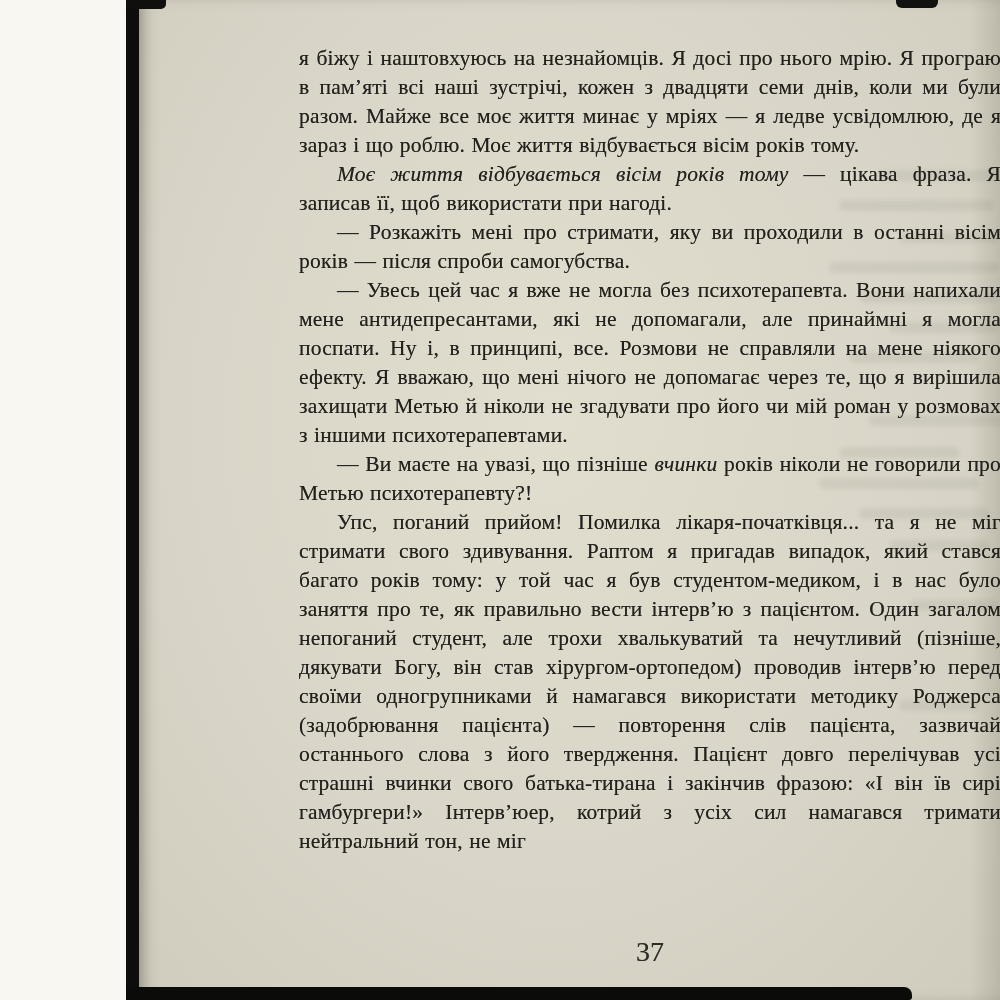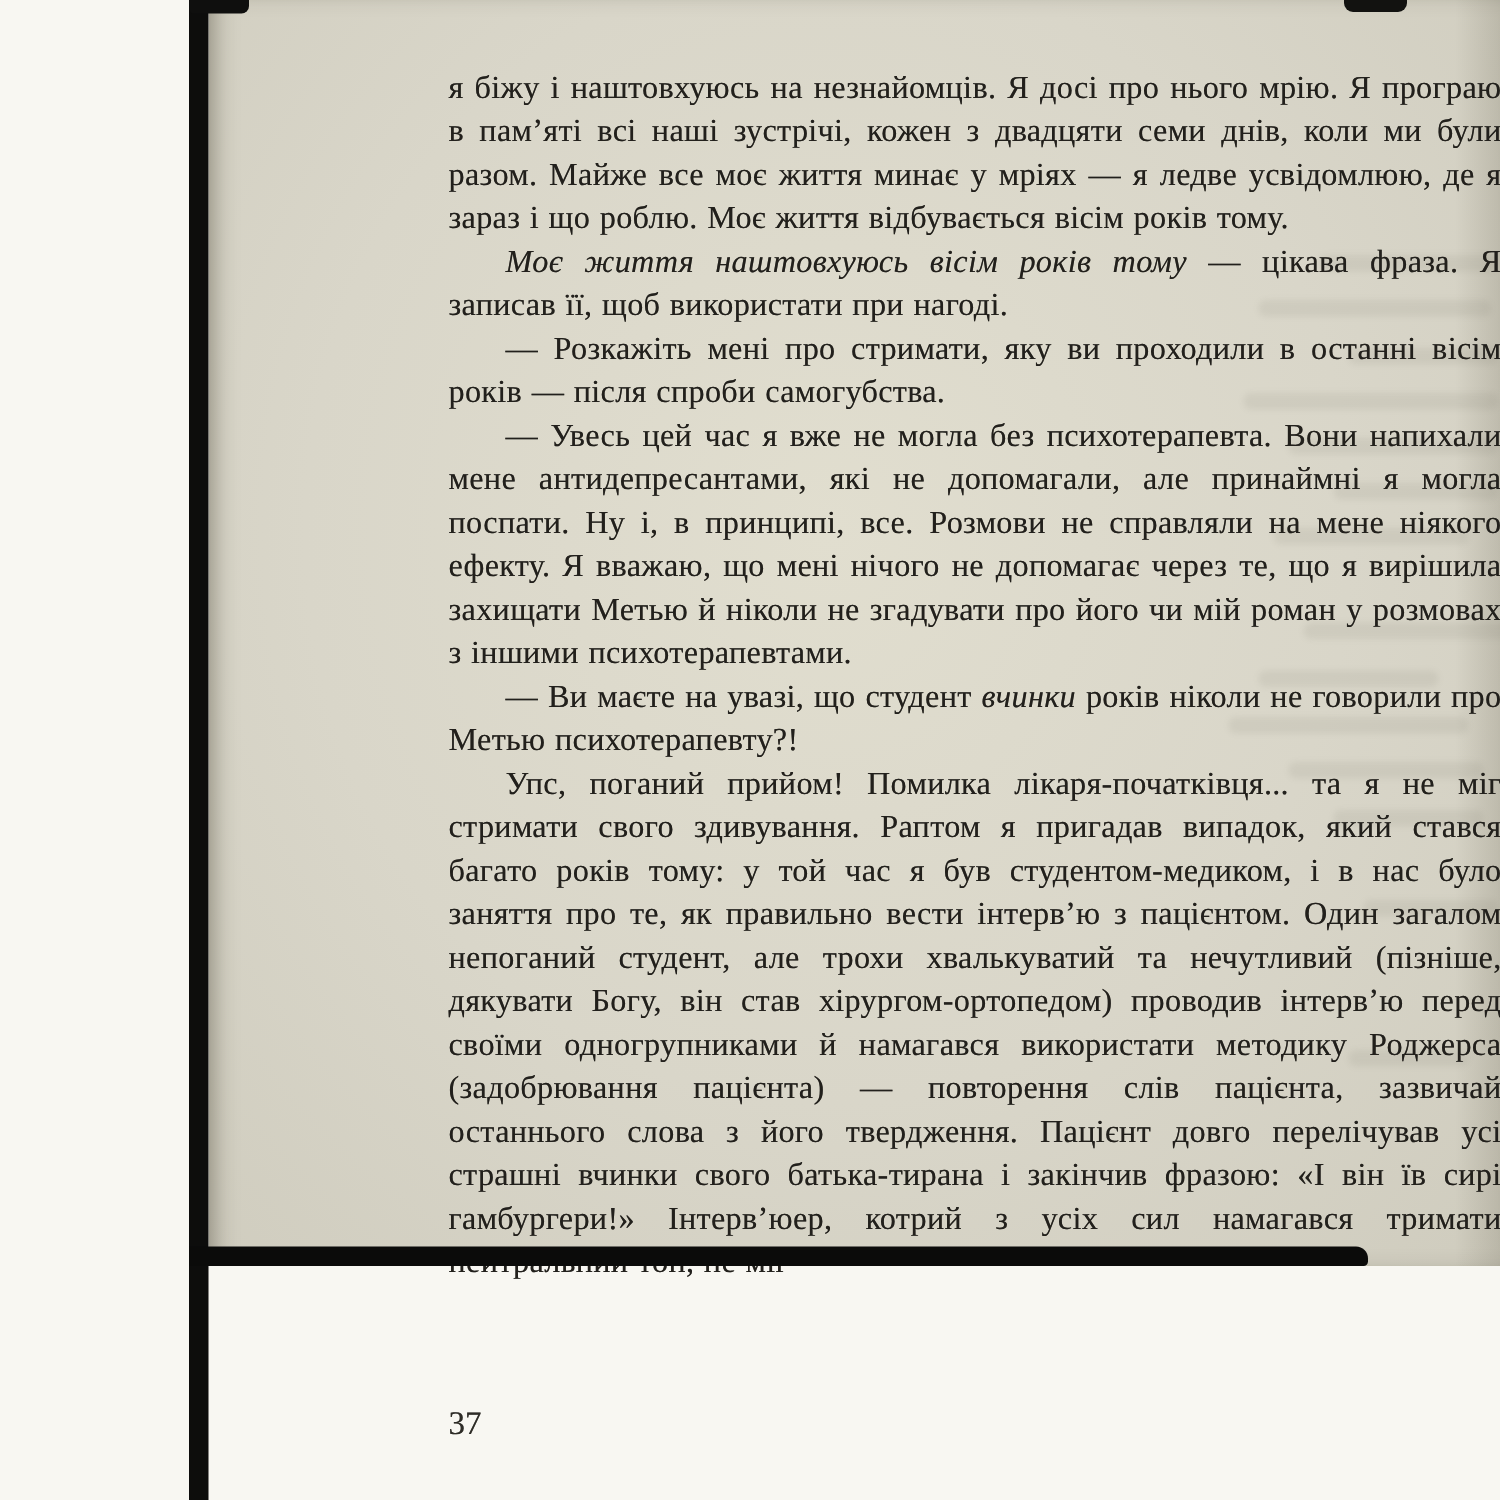--- a/index.html
+++ b/index.html
@@ -2,21 +2,21 @@
 <html><head>
 <meta charset="utf-8">
 <style>
   * { box-sizing: border-box; }
   html, body { margin: 0; padding: 0; }
   body {
     width: 1000px; height: 1000px; overflow: hidden;
     background: #f8f7f2;
     font-family: "Liberation Serif", serif;
   }
-  .scan { position: relative; width: 1000px; height: 844px; }
+  .scan { position: relative; width: 1000px; height: 1000px; }
 
   
   .page {
     position: absolute; left: 139px; top: 0; right: 0; bottom: 0;
     background: radial-gradient(ellipse at 48% 42%, #e1decf 0%, #d9d6c9 55%, #cfccbe 100%);
     box-shadow: inset 10px 0 16px -8px rgba(60,55,40,.5);
   }
   
   .right-edge {
     position: absolute; top: 0; right: 0; width: 30px; height: 100%;
@@ -55,22 +55,22 @@
     letter-spacing: .2px; word-spacing: .8px;
     text-align: justify;
     text-shadow: 0 0 .4px rgba(20,18,14,.55);
   }
   .text-block p { margin: 0; }
   .text-block p.indent { text-indent: 38px; }
   .text-block em { font-style: italic; }
 
   .page-number {
     position: absolute; left: 160px; top: 936px; width: 702px;
-    text-align: left;
-    font-size: 22px; color: #2e2c27;
+    text-align: center;
+    font-size: 28px; color: #2e2c27;
     text-shadow: 0 0 .4px rgba(20,18,14,.5);
   }
 </style>
 </head>
 <body>
 
 <div class="scan">
 
   <div class="page">
     <div class="right-edge"></div>
@@ -86,24 +86,24 @@
         <div class="ghost" style="top: 447px; left: 700px; width: 120px;"></div>
         <div class="ghost" style="top: 478px; left: 680px; width: 160px;"></div>
         <div class="ghost" style="top: 508px; left: 720px; width: 130px;"></div>
         <div class="ghost" style="top: 540px; left: 750px; width: 100px;"></div>
         <div class="ghost" style="top: 600px; left: 770px; width: 90px;"></div>
         <div class="ghost" style="top: 700px; left: 760px; width: 80px;"></div>
       </div>
 
     <div class="text-block" id="text-block">
         <p><span>я біжу і наштовхуюсь на незнайомців. Я досі про нього мрію. Я програю в пам’яті всі наші зустрічі, кожен з двадцяти семи днів, коли ми були разом. Майже все моє життя минає у мріях — я ледве усвідомлюю, де я зараз і що роблю. Моє життя відбувається вісім років тому.</span></p>
-        <p class="indent"><em>Моє життя наштовхуюсь вісім років тому</em><span> — цікава фраза. Я записав її, щоб використати при нагоді.</span></p>
+        <p class="indent"><em>Моє життя відбувається вісім років тому</em><span> — цікава фраза. Я записав її, щоб використати при нагоді.</span></p>
         <p class="indent"><span>— Розкажіть мені про стримати, яку ви проходили в останні вісім років — після спроби самогубства.</span></p>
         <p class="indent"><span>— Увесь цей час я вже не могла без психотерапевта. Вони напихали мене антидепресантами, які не допомагали, але принаймні я могла поспати. Ну і, в принципі, все. Розмови не справляли на мене ніякого ефекту. Я вважаю, що мені нічого не допомагає через те, що я вирішила захищати Метью й ніколи не згадувати про його чи мій роман у розмовах з іншими психотерапевтами.</span></p>
-        <p class="indent"><span>— Ви маєте на увазі, що студент </span><em>вчинки</em><span> років ніколи не говорили про Метью психотерапевту?!</span></p>
+        <p class="indent"><span>— Ви маєте на увазі, що пізніше </span><em>вчинки</em><span> років ніколи не говорили про Метью психотерапевту?!</span></p>
         <p class="indent"><span>Упс, поганий прийом! Помилка лікаря-початківця... та я не міг стримати свого здивування. Раптом я пригадав випадок, який стався багато років тому: у той час я був студентом-медиком, і в нас було заняття про те, як правильно вести інтерв’ю з пацієнтом. Один загалом непоганий студент, але трохи хвалькуватий та нечутливий (пізніше, дякувати Богу, він став хірургом-ортопедом) проводив інтерв’ю перед своїми одногрупниками й намагався використати методику Роджерса (задобрювання пацієнта) — повторення слів пацієнта, зазвичай останнього слова з його твердження. Пацієнт довго перелічував усі страшні вчинки свого батька-тирана і закінчив фразою: «І він їв сирі гамбургери!» Інтерв’юер, котрий з усіх сил намагався тримати нейтральний тон, не міг</span></p>
       </div>
 
     <div class="page-number">37</div>
   </div>
 
   <div class="spine"></div>
   <div class="notch-top-left"></div>
   <div class="blob-top-right"></div>
   <div class="bar-bottom"></div>

